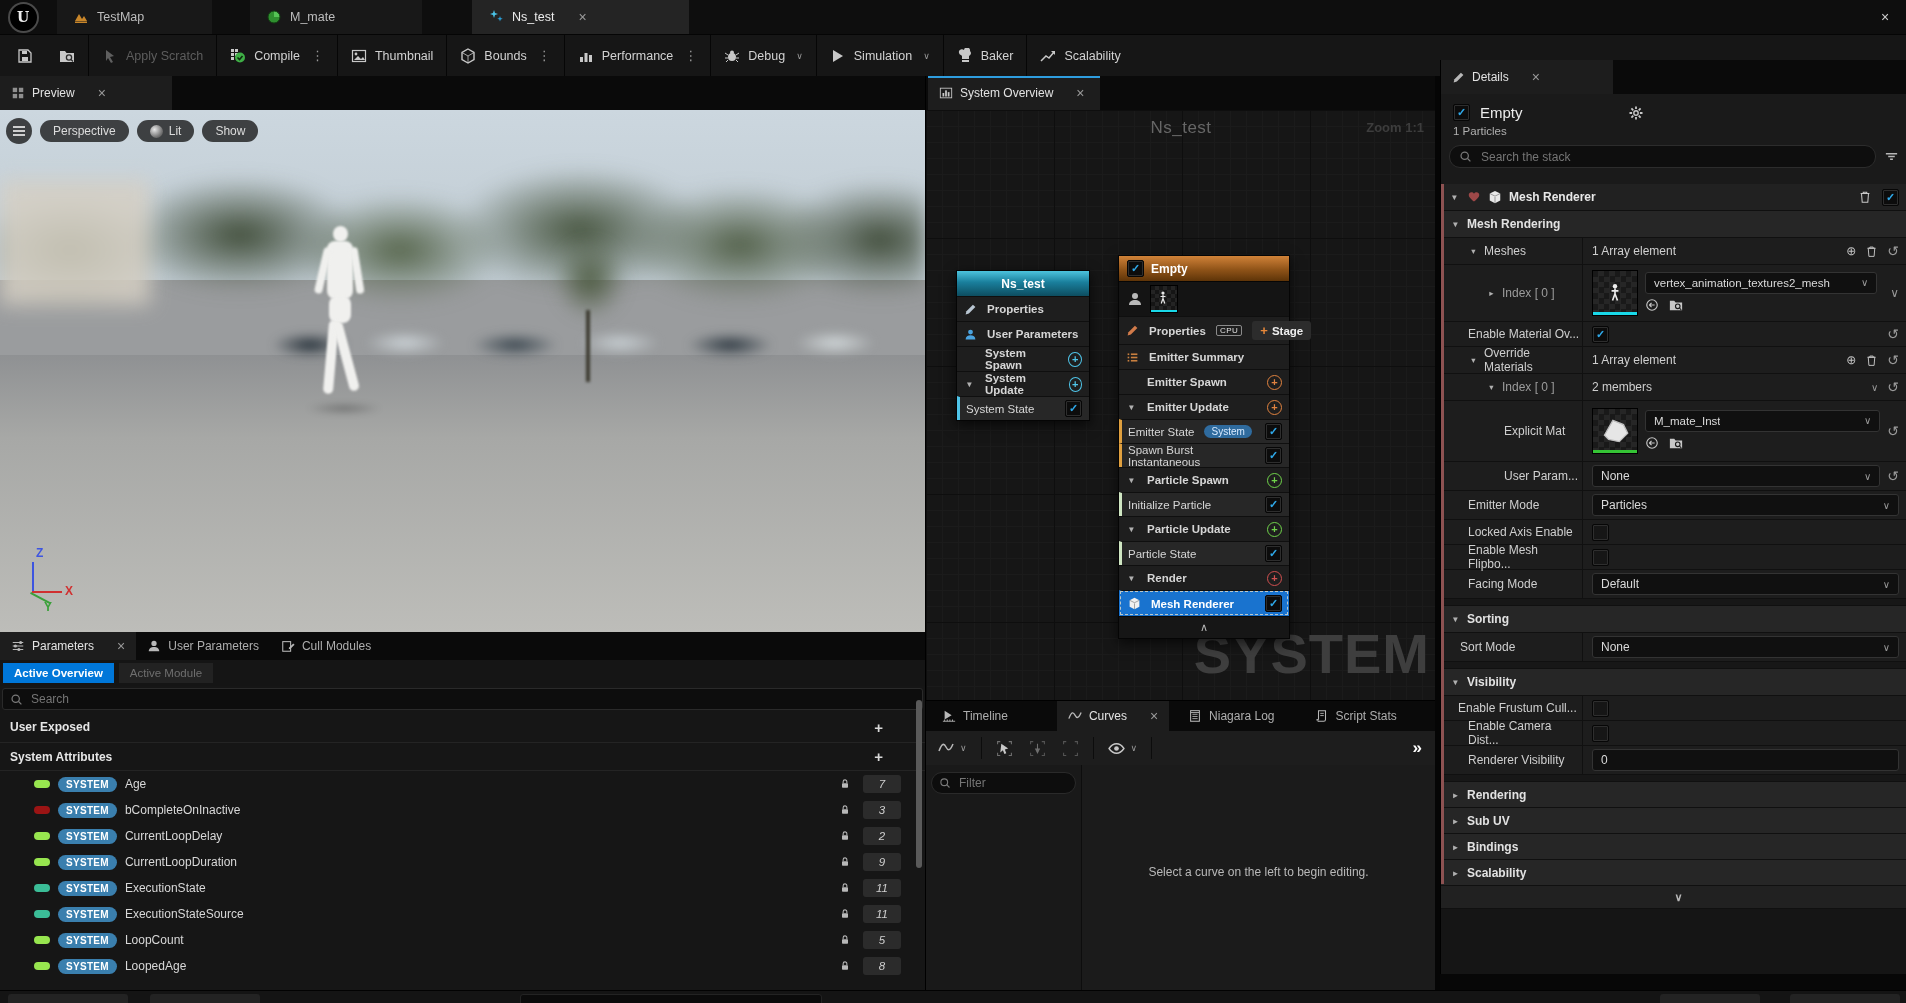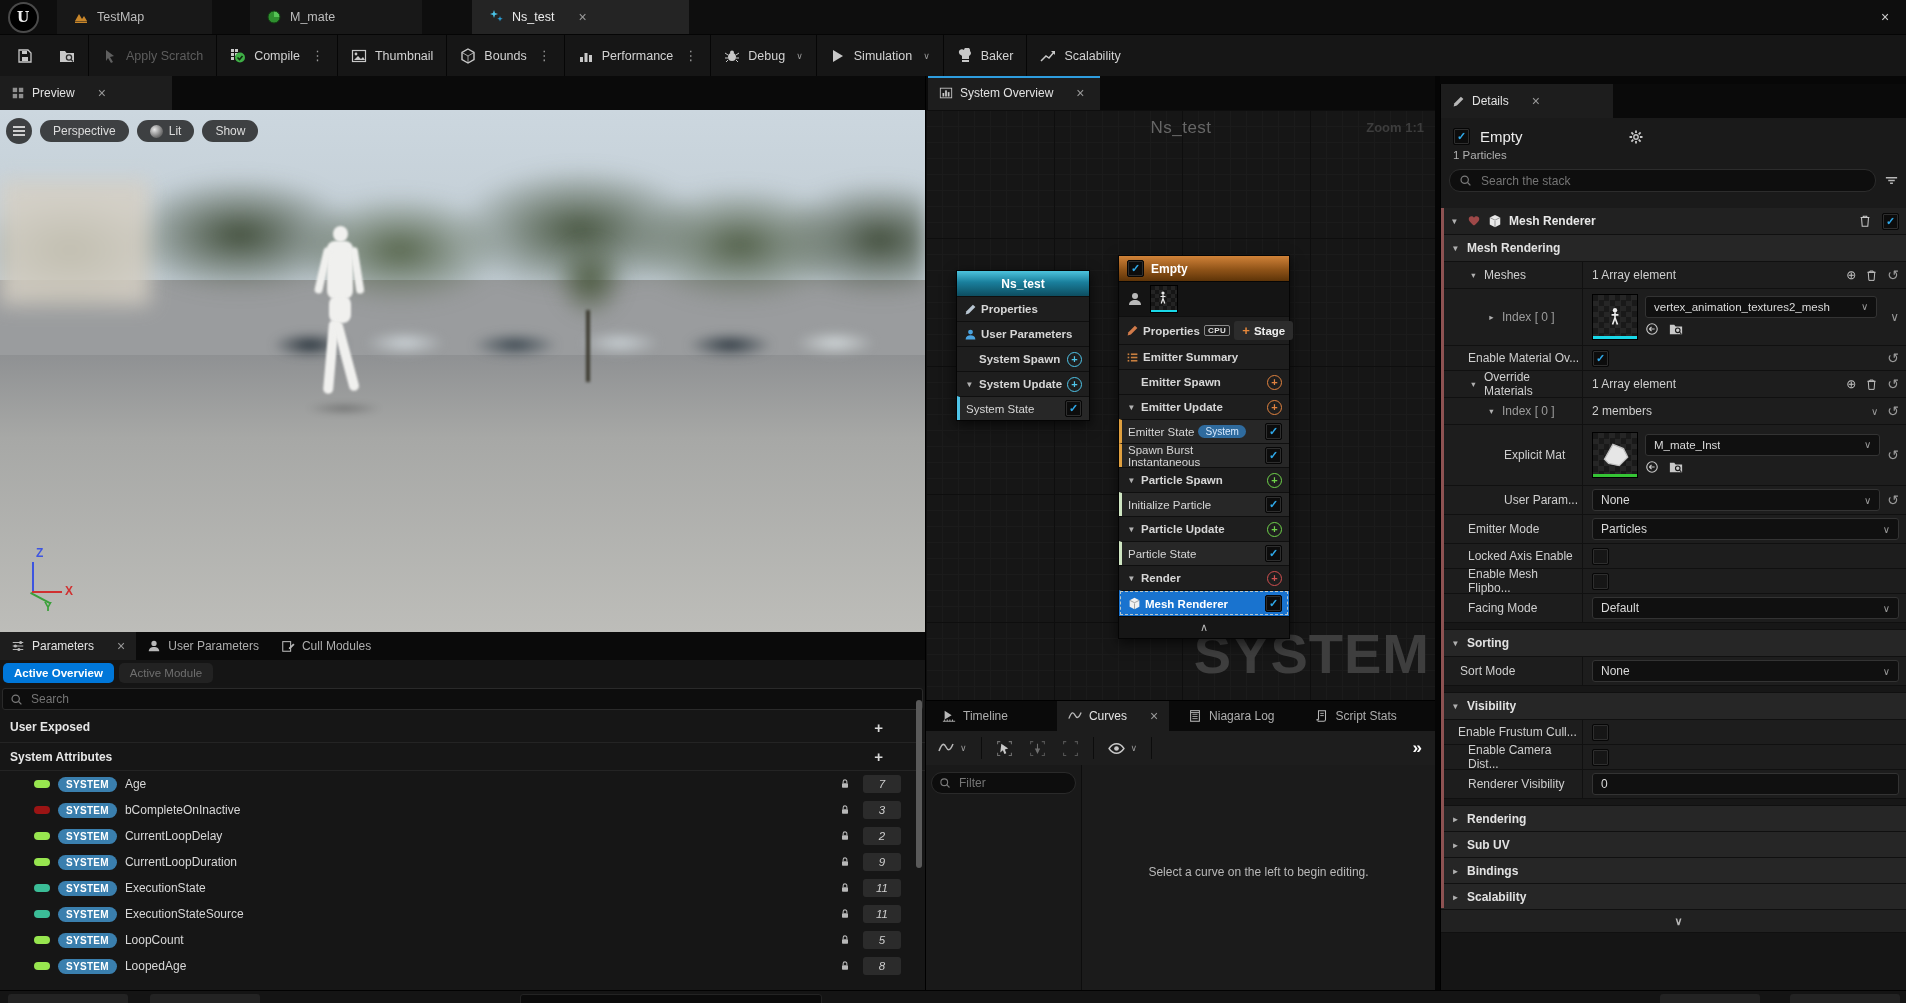--- a/index.html
+++ b/index.html
@@ -42,21 +42,21 @@
   .burger{width:26px;height:26px;border-radius:50%;background:rgba(22,22,22,.78);display:flex;align-items:center;justify-content:center}
   .burger i{width:12px;height:2px;background:#cfcfcf;box-shadow:0 -4px 0 #cfcfcf,0 4px 0 #cfcfcf;display:block}
   .man{position:absolute;background:#f0f0ee;border-radius:8px;filter:blur(.8px)}
   .gizmo{position:absolute;left:18px;top:438px;width:70px;height:70px;z-index:5}
   .gz{position:absolute;font-weight:bold;font-size:12px}
 
   
   #params{left:0;top:632px;width:925px;height:358px;background:#161616}
   #params .tabstrip{height:28px}
   .modebar{height:26px;display:flex;align-items:center;gap:5px;padding:0 3px;background:#151515}
-  .mbtn{height:20px;display:flex;align-items:center;padding:0 11px;border-radius:5px;font-size:11.5px}
+  .mbtn{height:20px;display:flex;align-items:center;padding:0 11px;border-radius:0;font-size:11.5px}
   .mbtn.on{background:#0077d9;color:#fff;font-weight:bold}
   .mbtn.off{background:#222;color:#6f6f6f}
   .searchbox{display:flex;align-items:center;gap:6px;background:#0d0d0d;border:1px solid #2a2a2a;border-radius:3px;
     height:20px;padding:0 7px;margin:2px 2px;color:#5f5f5f}
   .searchbox input{flex:1;background:transparent;border:none;outline:none;color:#86efac;font-size:12px}
   .phead{height:30px;display:flex;align-items:center;padding:0 10px;font-weight:bold;color:#e6e6e6;border-bottom:1px solid #242424}
   .phead .plus{margin-left:auto;color:#d8d8d8;font-size:15px;font-weight:bold;padding-right:32px}
   .prow{height:26px;display:flex;align-items:center;gap:8px;padding-left:34px}
   .dot{width:16px;height:8px;border-radius:4px;flex:none}
   .sysbadge{background:#3a7fae;color:#fff;font-weight:bold;font-size:10px;border-radius:9px;padding:2px 8px;letter-spacing:.3px}
@@ -78,53 +78,53 @@
   .wm-big{position:absolute;right:6px;bottom:14px;color:#3e3e3e;font-weight:bold;font-size:56px;letter-spacing:1px;
     font-family:"Liberation Sans",sans-serif}
   .node{position:absolute;background:#1a1a1a;border:1px solid #050505;box-shadow:0 4px 12px rgba(0,0,0,.65)}
   .nhead{height:25px;display:flex;align-items:center;gap:7px;padding:0 8px;font-weight:bold;color:#fff;font-size:12px}
   .node.ns .nhead{background:linear-gradient(180deg,#4cc3dd,#1a7f9c 45%,#0d4d60);justify-content:center}
   .node.em .nhead{background:linear-gradient(180deg,#d08238,#8f5318 55%,#5e3408);justify-content:flex-start}
   .nstrip{height:34px;display:flex;align-items:center;gap:7px;padding:0 8px;background:#141414;border-top:1px solid #060606}
   .nthumb{width:26px;height:26px;border:1px solid #000;position:relative;flex:none;
     background:conic-gradient(#242424 0 25%,#151515 0 50%,#242424 0 75%,#151515 0) 0 0/8px 8px}
   .nthumb::after{content:"";position:absolute;left:0;right:0;bottom:0;height:2px;background:#19d8e8}
-  .nrow{height:24px;display:flex;align-items:center;gap:4px;padding:0 7px;background:#1e1e1e;border-top:1px solid #0f0f0f;
+  .nrow{height:24px;display:flex;align-items:center;gap:10px;padding:0 7px;background:#1e1e1e;border-top:1px solid #0f0f0f;
     font-size:11.5px;color:#d6d6d6;position:relative}
   .nrow.bold{font-weight:bold}
   .nrow.module{background:#272727;height:23px;border-left:3px solid transparent;padding-left:6px}
   .nrow.sel{background:#1973cf;color:#fff;font-weight:bold;outline:1px dashed rgba(255,235,200,.7);outline-offset:-2px;height:25px}
   .tri{width:11px;color:#b0b0b0;font-size:8.5px;text-align:center;flex:none}
   .pc{width:15px;height:15px;border-radius:50%;border:1.5px solid currentColor;display:flex;align-items:center;
     justify-content:center;font-size:11px;font-weight:bold;margin-left:auto;box-sizing:border-box}
   .cb{width:15px;height:15px;background:#0c0c0c;border:1px solid #060606;border-radius:2px;box-shadow:inset 0 0 0 1px #2e2e2e;
     display:flex;align-items:center;justify-content:center;color:#2fa8e8;font-weight:bold;font-size:11px;flex:none}
   .cb.off{color:transparent;background:#161616}
   .nrow .cb{margin-left:auto}
   .nbadge{background:#2f6b9e;color:#d8eaff;font-size:10px;border-radius:8px;padding:1px 7px}
-  .cpu{border:1px solid #8a8a8a;border-radius:2px;font-size:8px;font-weight:bold;padding:0 3px;color:#e0e0e0;letter-spacing:.5px}
+  .cpu{border:1px solid #8a8a8a;border-radius:2px;font-size:8px;font-weight:normal;padding:0 3px;color:#e0e0e0;letter-spacing:.5px}
   .stage{margin-left:auto;background:#2c2c2c;border-radius:3px;height:19px;display:flex;align-items:center;gap:4px;
     padding:0 8px;font-weight:bold;color:#eee}
   .stage b{color:#e8883a;font-size:13px}
   .nfoot{height:21px;background:#161616;border-top:1px solid #0a0a0a;display:flex;align-items:center;justify-content:center;
     color:#b8b8b8;font-size:11px}
 
   
   #curves{left:925px;top:700px;width:510px;height:290px;background:#1a1a1a;border-left:1px solid #000;border-top:1px solid #000}
   #curves .tabstrip{height:30px}
   .ctools{height:34px;display:flex;align-items:center;gap:4px;padding:0 6px;background:#1d1d1d;border-bottom:1px solid #111}
   .ctool{display:flex;align-items:center;gap:3px;padding:0 6px;height:26px;color:#b8b8b8}
   .csep{width:1px;height:22px;background:#0c0c0c;margin:0 4px}
   .cbody{position:absolute;left:0;top:64px;right:0;bottom:0;background:#1b1b1b}
   .cleft{position:absolute;left:0;top:0;width:155px;bottom:0;border-right:1px solid #0d0d0d;background:#191919}
   .cmsg{position:absolute;left:155px;right:0;top:100px;text-align:center;color:#b9b9b9;font-size:12px}
   .dblchev{margin-left:auto;color:#fff;font-size:17px;font-weight:bold;padding-right:8px}
 
   
-  #details{left:1440px;top:84px;width:466px;height:914px;background:#151515;border-left:1px solid #000}
+  #details{left:1440px;top:60px;width:466px;height:914px;background:#151515;border-left:1px solid #000}
   #dhead{position:absolute;left:0;top:34px;width:466px;height:90px;background:#1a1a1a}
   .dtitle{display:flex;align-items:center;gap:10px;padding:10px 0 0 12px}
   .dtitle .nm{font-size:15px;color:#ececec}
   .dsub{padding:4px 0 0 12px;color:#b0b0b0;font-size:11.5px}
   .dsearchrow{display:flex;align-items:center;gap:8px;padding:8px 8px 0 8px}
   .dsearch{flex:1;display:flex;align-items:center;gap:7px;background:#0e0e0e;border:1px solid #2c2c2c;border-radius:11px;
     height:21px;padding:0 9px;color:#5a5a5a}
   .dsearch input{flex:1;background:transparent;border:none;outline:none;color:#d0d0d0;font-size:12px}
   #drows{position:absolute;left:0;top:124px;width:466px}
   #redline{position:absolute;left:0;top:124px;width:3px;height:700px;background:#8d5252;z-index:6}

